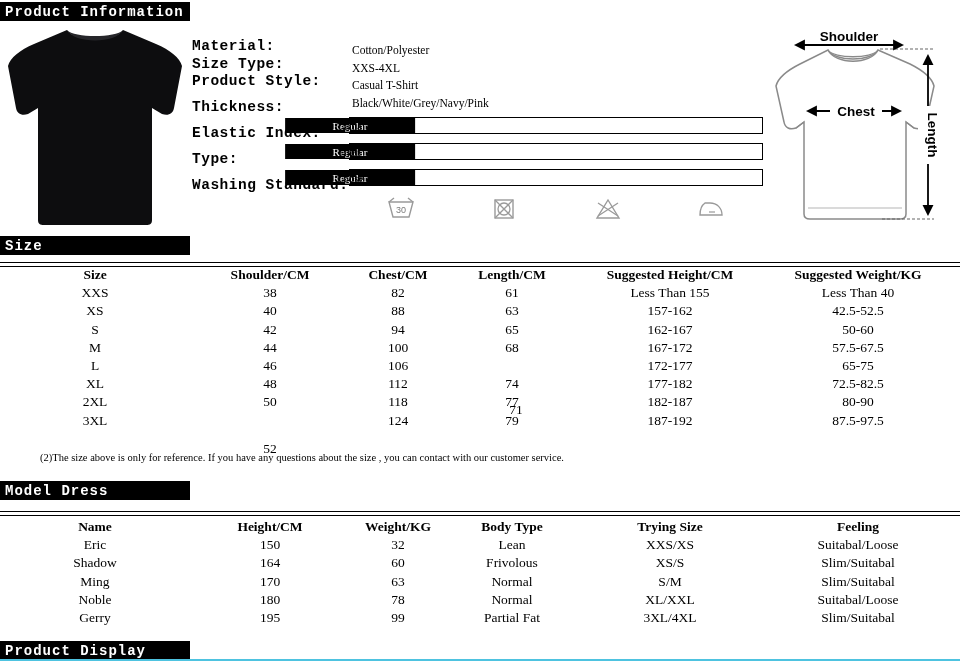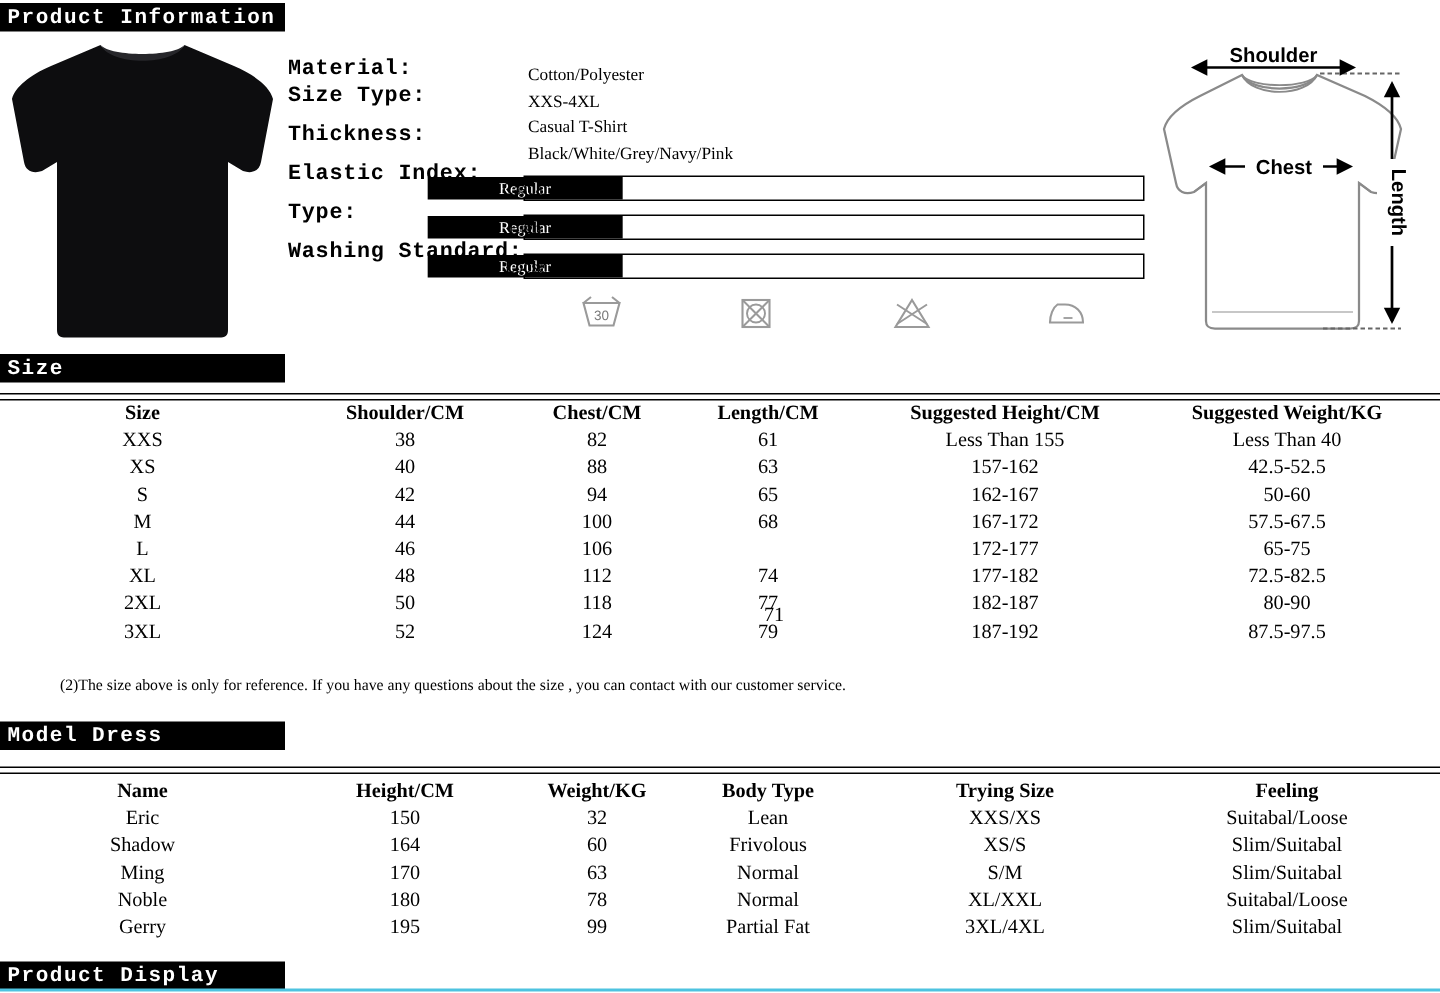--- a/index.html
+++ b/index.html
@@ -62,20 +62,21 @@
            L170 86 C169 92, 164 94, 158 92 L148 86 L148 198
            C148 202, 146 203, 142 203 L40 203 C36 203, 34 202, 34 198
            L34 86 L24 92 C18 94, 13 92, 12 86 L4 44
            C6 36, 16 28, 30 22 Z" fill="#0d0d0f"></path>
   <path d="M63 8 C70 22, 112 22, 119 8 C112 16, 70 16, 63 8 Z" fill="#26262a"></path>
 </svg>
 
 <div class="spec-labels">
   <div>Material:</div>
   <div>Size Type:</div>
+  <div>Product Style:</div>
   <div class="gap"></div>
   <div>Thickness:</div>
   <div class="gap"></div>
   <div>Elastic Index:</div>
   <div class="gap"></div>
   <div>Type:</div>
   <div class="gap"></div>
   <div>Washing Standard:</div>
 </div>
 
@@ -233,21 +234,21 @@
     <div class="row">
       <div class="cell" style="left: 95px;">2XL</div>
       <div class="cell" style="left: 270px;">50</div>
       <div class="cell" style="left: 398px;">118</div>
       <div class="cell" style="left: 512px;">77</div>
       <div class="cell" style="left: 670px;">182-187</div>
       <div class="cell" style="left: 858px;">80-90</div>
     </div>
     <div class="row">
       <div class="cell" style="left: 95px;">3XL</div>
-      <div class="cell" style="left: 270px;">52</div>
+      <div class="cell" style="left: 270px; margin-top: 28px;">52</div>
       <div class="cell" style="left: 398px;">124</div>
       <div class="cell" style="left: 512px;">79</div>
       <div class="cell" style="left: 670px;">187-192</div>
       <div class="cell" style="left: 858px;">87.5-97.5</div>
     </div>
   </div>
 
 <div class="note" style="top:451px;">
   <span class="ind">(2)The size above is only for reference. If you have any questions about the size , you can contact with our customer service.</span>
 </div>

